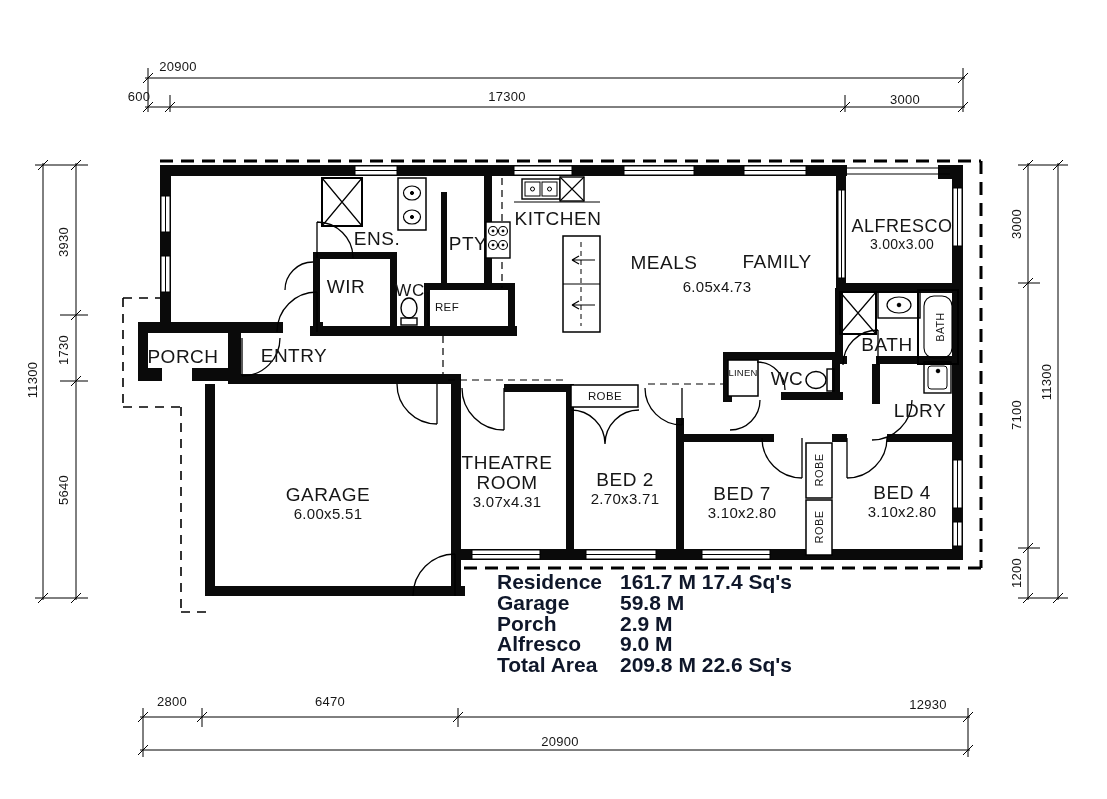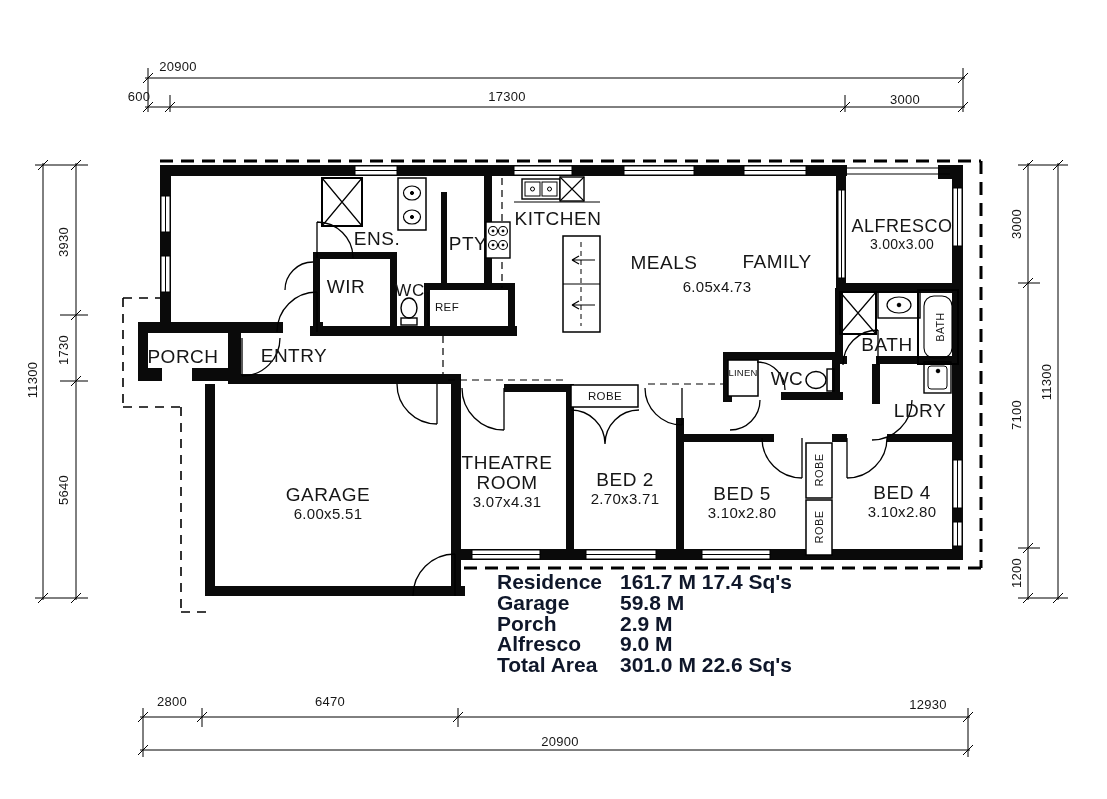--- a/index.html
+++ b/index.html
@@ -291,21 +291,21 @@
   <div class="lbl room" style="left:507px;top:481px;">
     <span class="nm">THEATRE</span>
     <span class="nm">ROOM</span>
     <span class="sz">3.07x4.31</span>
   </div>
   <div class="lbl room" style="left:625px;top:488px;">
     <span class="nm">BED 2</span>
     <span class="sz">2.70x3.71</span>
   </div>
   <div class="lbl room" style="left:742px;top:502px;">
-    <span class="nm">BED 5</span>
+    <span class="nm">BED 7</span>
     <span class="sz">3.10x2.80</span>
   </div>
   <div class="lbl room" style="left:902px;top:501px;">
     <span class="nm">BED 4</span>
     <span class="sz">3.10x2.80</span>
   </div>
   <div class="lbl smallcap" style="left:605px;top:396px;">ROBE</div>
   <div class="lbl smallcap rot" style="left:819px;top:470px;font-size:11px;">ROBE</div>
   <div class="lbl smallcap rot" style="left:819px;top:527px;font-size:11px;">ROBE</div>
   <div class="lbl smallcap" style="left:447px;top:307px;">REF</div>
@@ -323,17 +323,17 @@
     <div class="fa-row">
       <span>Porch</span>
       <span>2.9 M</span>
     </div>
     <div class="fa-row">
       <span>Alfresco</span>
       <span>9.0 M</span>
     </div>
     <div class="fa-row">
       <span>Total Area</span>
-      <span>301.0 M 22.6 Sq's</span>
+      <span>209.8 M 22.6 Sq's</span>
     </div>
   </div>
 
 </div>
 
 </body></html>

